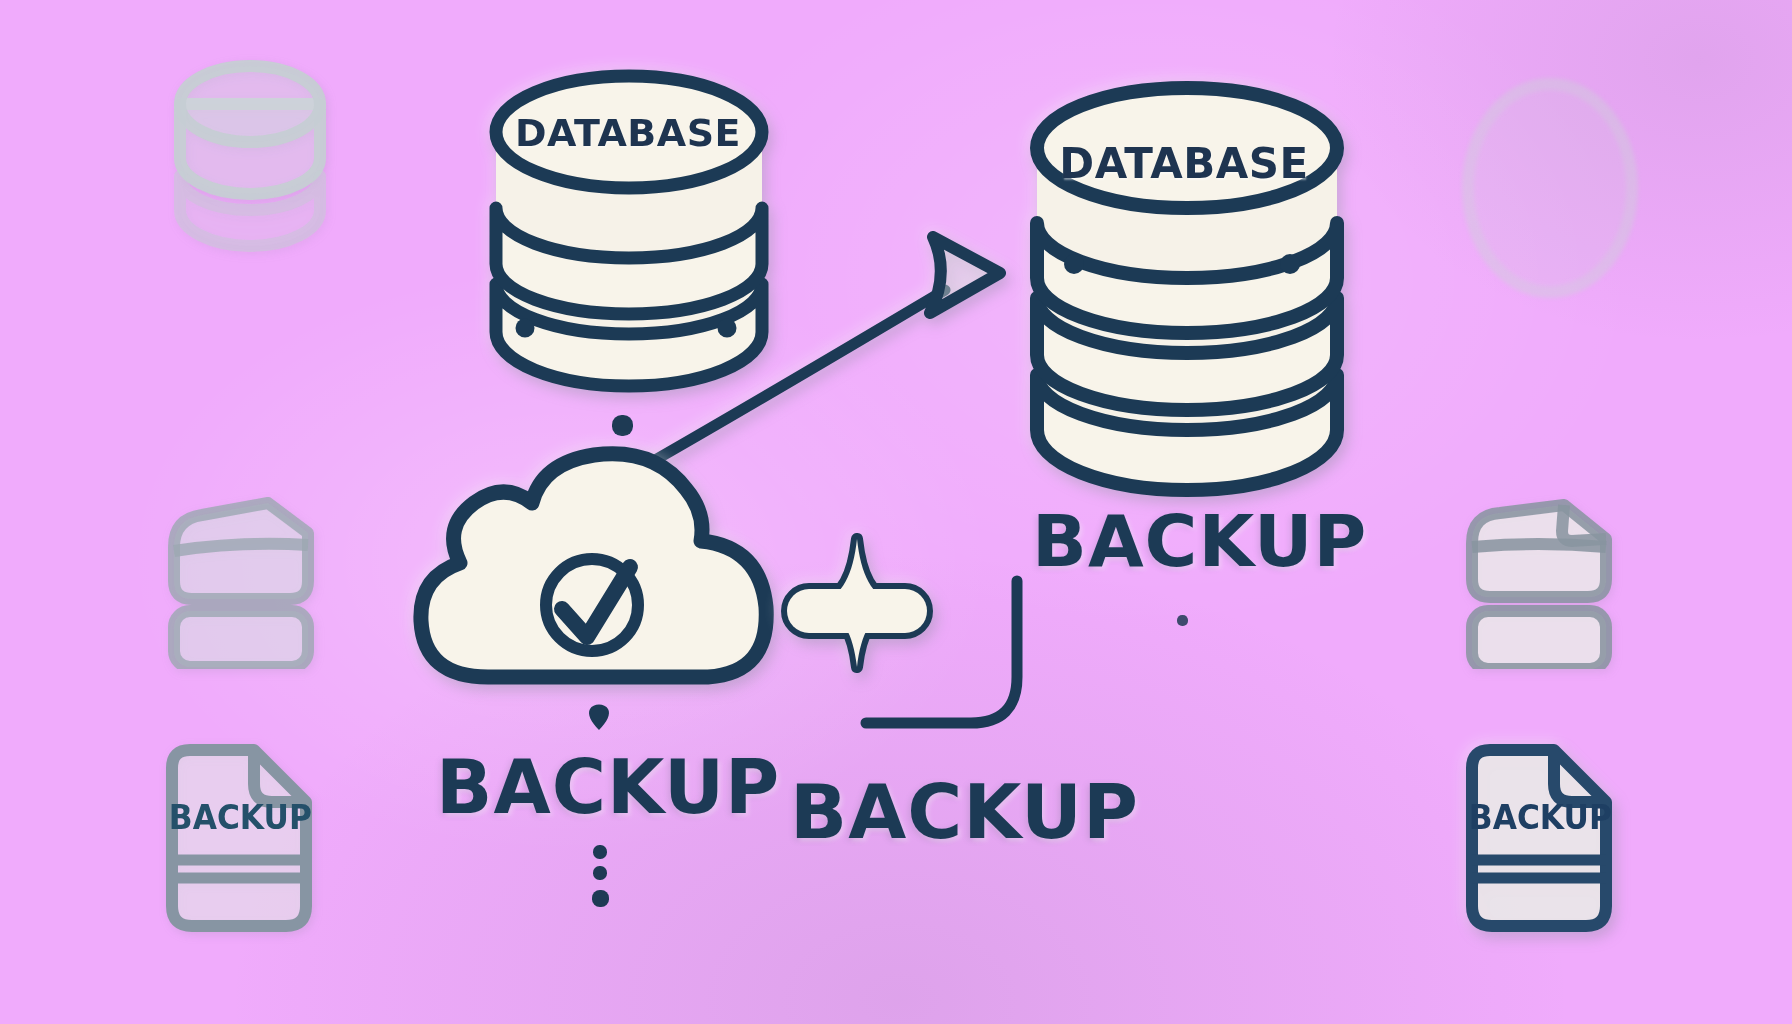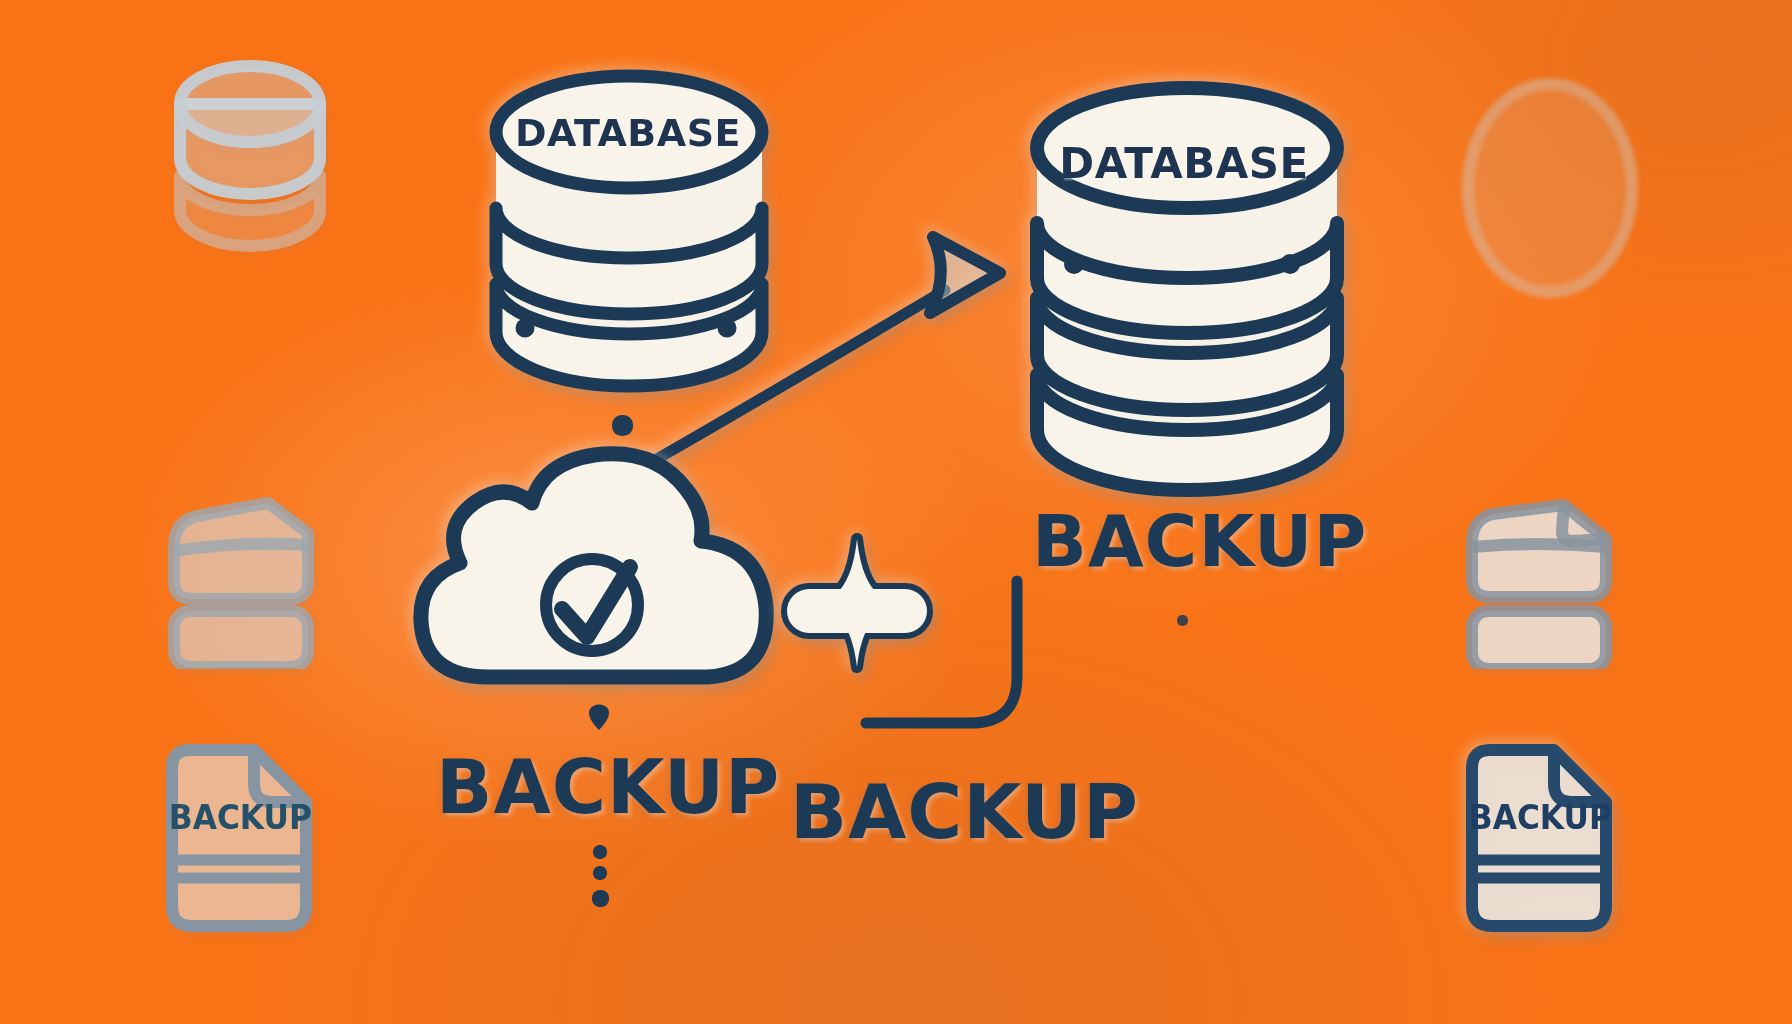--- a/index.html
+++ b/index.html
@@ -1,18 +1,18 @@
 <!DOCTYPE html>
 <html><head>
 <meta charset="utf-8">
 <style>
   html,body{margin:0;padding:0;background:#9aa1a8;}
   #scene{
     position:relative;width:1792px;height:1024px;overflow:hidden;
-    background:#f97316;
+    background:#f0abfc;
     font-family:"DejaVu Sans","Liberation Sans",sans-serif;
   }
   #scene::before{ 
     content:"";position:absolute;inset:0;
     background:
       radial-gradient(620px 420px at 560px 560px, rgba(255,255,255,0.20), rgba(255,255,255,0) 70%),
       radial-gradient(700px 500px at 1150px 280px, rgba(255,255,255,0.14), rgba(255,255,255,0) 70%),
       radial-gradient(900px 600px at 900px 1000px, rgba(90,100,112,0.12), rgba(90,100,112,0) 75%),
       radial-gradient(500px 380px at 1700px 60px, rgba(90,100,112,0.10), rgba(90,100,112,0) 75%);
     pointer-events:none;

